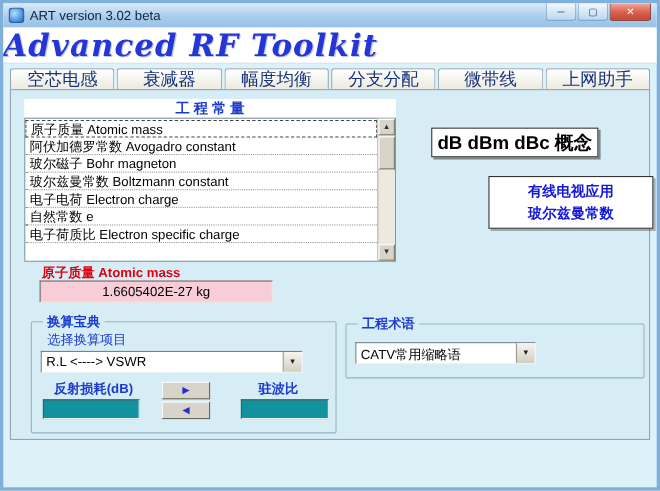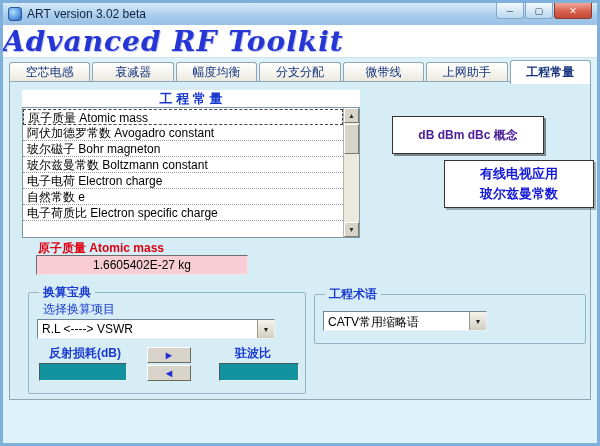--- a/index.html
+++ b/index.html
@@ -29,44 +29,44 @@
   .header { position:absolute; left:0; right:0; top:22px; height:33px; background:#ffffff;
     display:flex; align-items:center; justify-content:flex-start; border-bottom:1px solid #cfe2ee; }
   .header-title { font-family:"DejaVu Serif", serif; font-style:italic; font-weight:bold;
     font-size:28px; color:#2535d6; letter-spacing:1px; text-shadow:1px 1px 0 rgba(110,130,200,.45); }
   
   .tabs { position:absolute; left:6px; right:6px; top:57px; height:21px;
     display:flex; gap:2px; align-items:flex-end; z-index:2; }
   .tab { flex:1 1 0; height:19px; background:linear-gradient(#ffffff,#eceadf);
     border:1px solid #93a5b2; border-bottom:none; border-radius:3px 3px 0 0;
     display:flex; align-items:center; justify-content:center;
-    font-size:12px; color:#16347c; white-space:nowrap; cursor:default; }
+    font-size:16px; color:#16347c; white-space:nowrap; cursor:default; }
   .tab.active { height:24px; margin-bottom:-3px; background:#ffffff; font-weight:bold; z-index:3; }
   
   .panel { position:absolute; left:6px; right:6px; top:78px; height:319px;
     border:1px solid #93a5b2; background:#d6edf6; }
   .heading { position:absolute; left:12px; top:8px; width:338px; height:17px; background:#ffffff;
     color:#1a3ad0; font-weight:bold; font-size:13px; text-align:center; line-height:17px; }
   .listbox { position:absolute; left:12px; top:25px; width:338px; height:131px;
     background:#fff; border:1px solid #7f96a6; display:flex; }
   .rows { flex:1; overflow:hidden; padding-top:1px; }
   .row { height:16px; line-height:14px; font-size:12px; color:#000; padding:1px 3px 0 4px;
     border-bottom:1px dotted #999; white-space:nowrap; }
   .row.selected { border:1px dashed #444; }
   .scrollbar { width:16px; background:#ece9de; border-left:1px solid #b8b4a6;
     display:flex; flex-direction:column; }
   .sb-btn { height:15px; background:#d8d4c8; border:1px solid;
     border-color:#ffffff #7a7a6a #7a7a6a #ffffff; font-size:7px; text-align:center;
     line-height:13px; color:#333; }
   .sb-thumb { height:30px; margin-top:1px; background:#d8d4c8; border:1px solid;
     border-color:#ffffff #7a7a6a #7a7a6a #ffffff; }
   .sb-track { flex:1; }
-  .db-box { position:absolute; left:382px; top:34px; width:152px; height:38px; background:#fff;
+  .db-box { position:absolute; left:382px; top:34px; width:152px; height:27px; background:#fff;
     border:1px solid #333; box-shadow:2px 2px 0 rgba(50,50,50,.55);
-    color:#4c1d95; font-weight:bold; font-size:12px;
+    color:#000000; font-weight:bold; font-size:17px;
     display:flex; align-items:center; justify-content:center; white-space:nowrap; }
   .catv-box { position:absolute; left:386px; top:78px; width:150px; height:48px; background:#fff;
     border:1px solid #333; box-shadow:2px 2px 0 rgba(50,50,50,.35);
     color:#1418d8; font-weight:bold; font-size:13px; text-align:center;
     display:flex; flex-direction:column; justify-content:center; line-height:1.55;margin-left:48px; }
   .result-label { position:absolute; left:28px; top:158px; color:#e00010;
     font-size:12px; font-weight:bold; }
   .pink-field { position:absolute; left:26px; top:173px; width:212px; height:20px;
     background:#f8cdd5; border:1px solid; border-color:#6d6d6d #e9e9e9 #e9e9e9 #6d6d6d;
     font-size:12px; color:#000; text-align:center; line-height:18px; }
@@ -121,21 +121,20 @@
     <span class="header-title">Advanced RF Toolkit</span>
   </div>
 
   <div class="tabs">
     <div class="tab">空芯电感</div>
     <div class="tab">衰减器</div>
     <div class="tab">幅度均衡</div>
     <div class="tab">分支分配</div>
     <div class="tab">微带线</div>
     <div class="tab">上网助手</div>
-    <div class="tab active">工程常量</div>
   </div>
 
   <div class="panel">
 
     <div class="heading">工 程 常 量</div>
 
     <div class="listbox">
       <div class="rows">
         <div class="row selected">原子质量 Atomic mass</div>
         <div class="row">阿伏加德罗常数 Avogadro constant</div>

